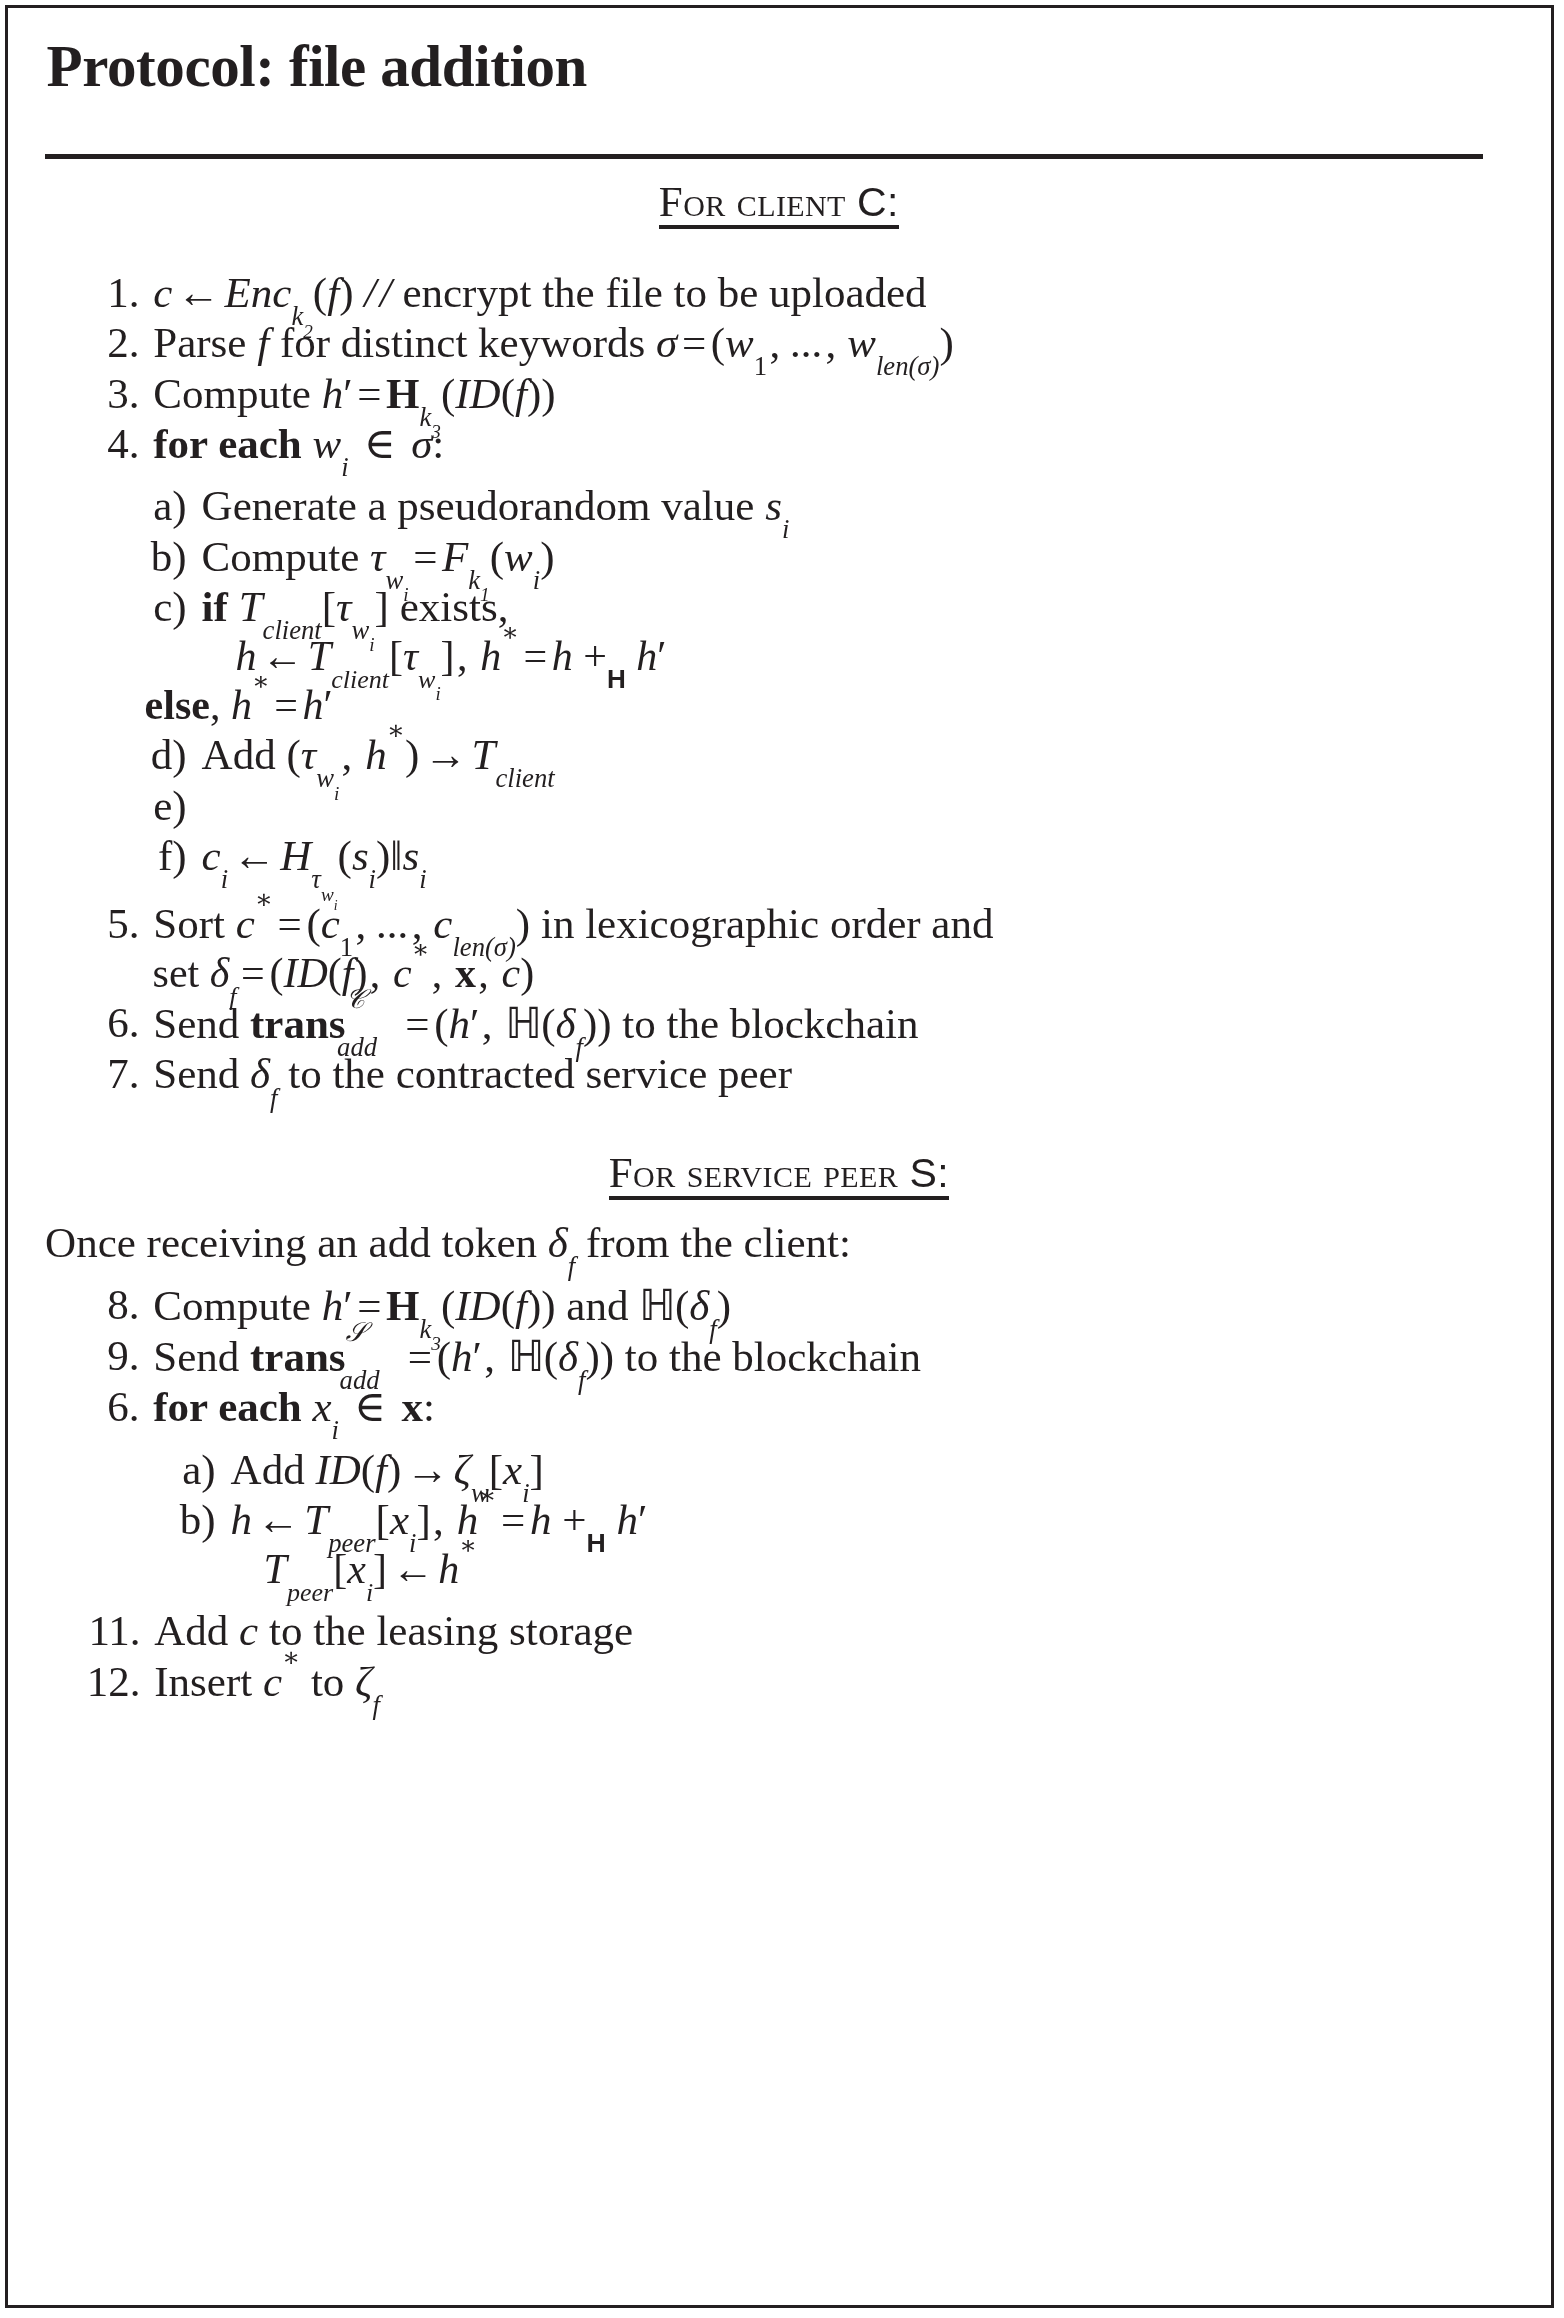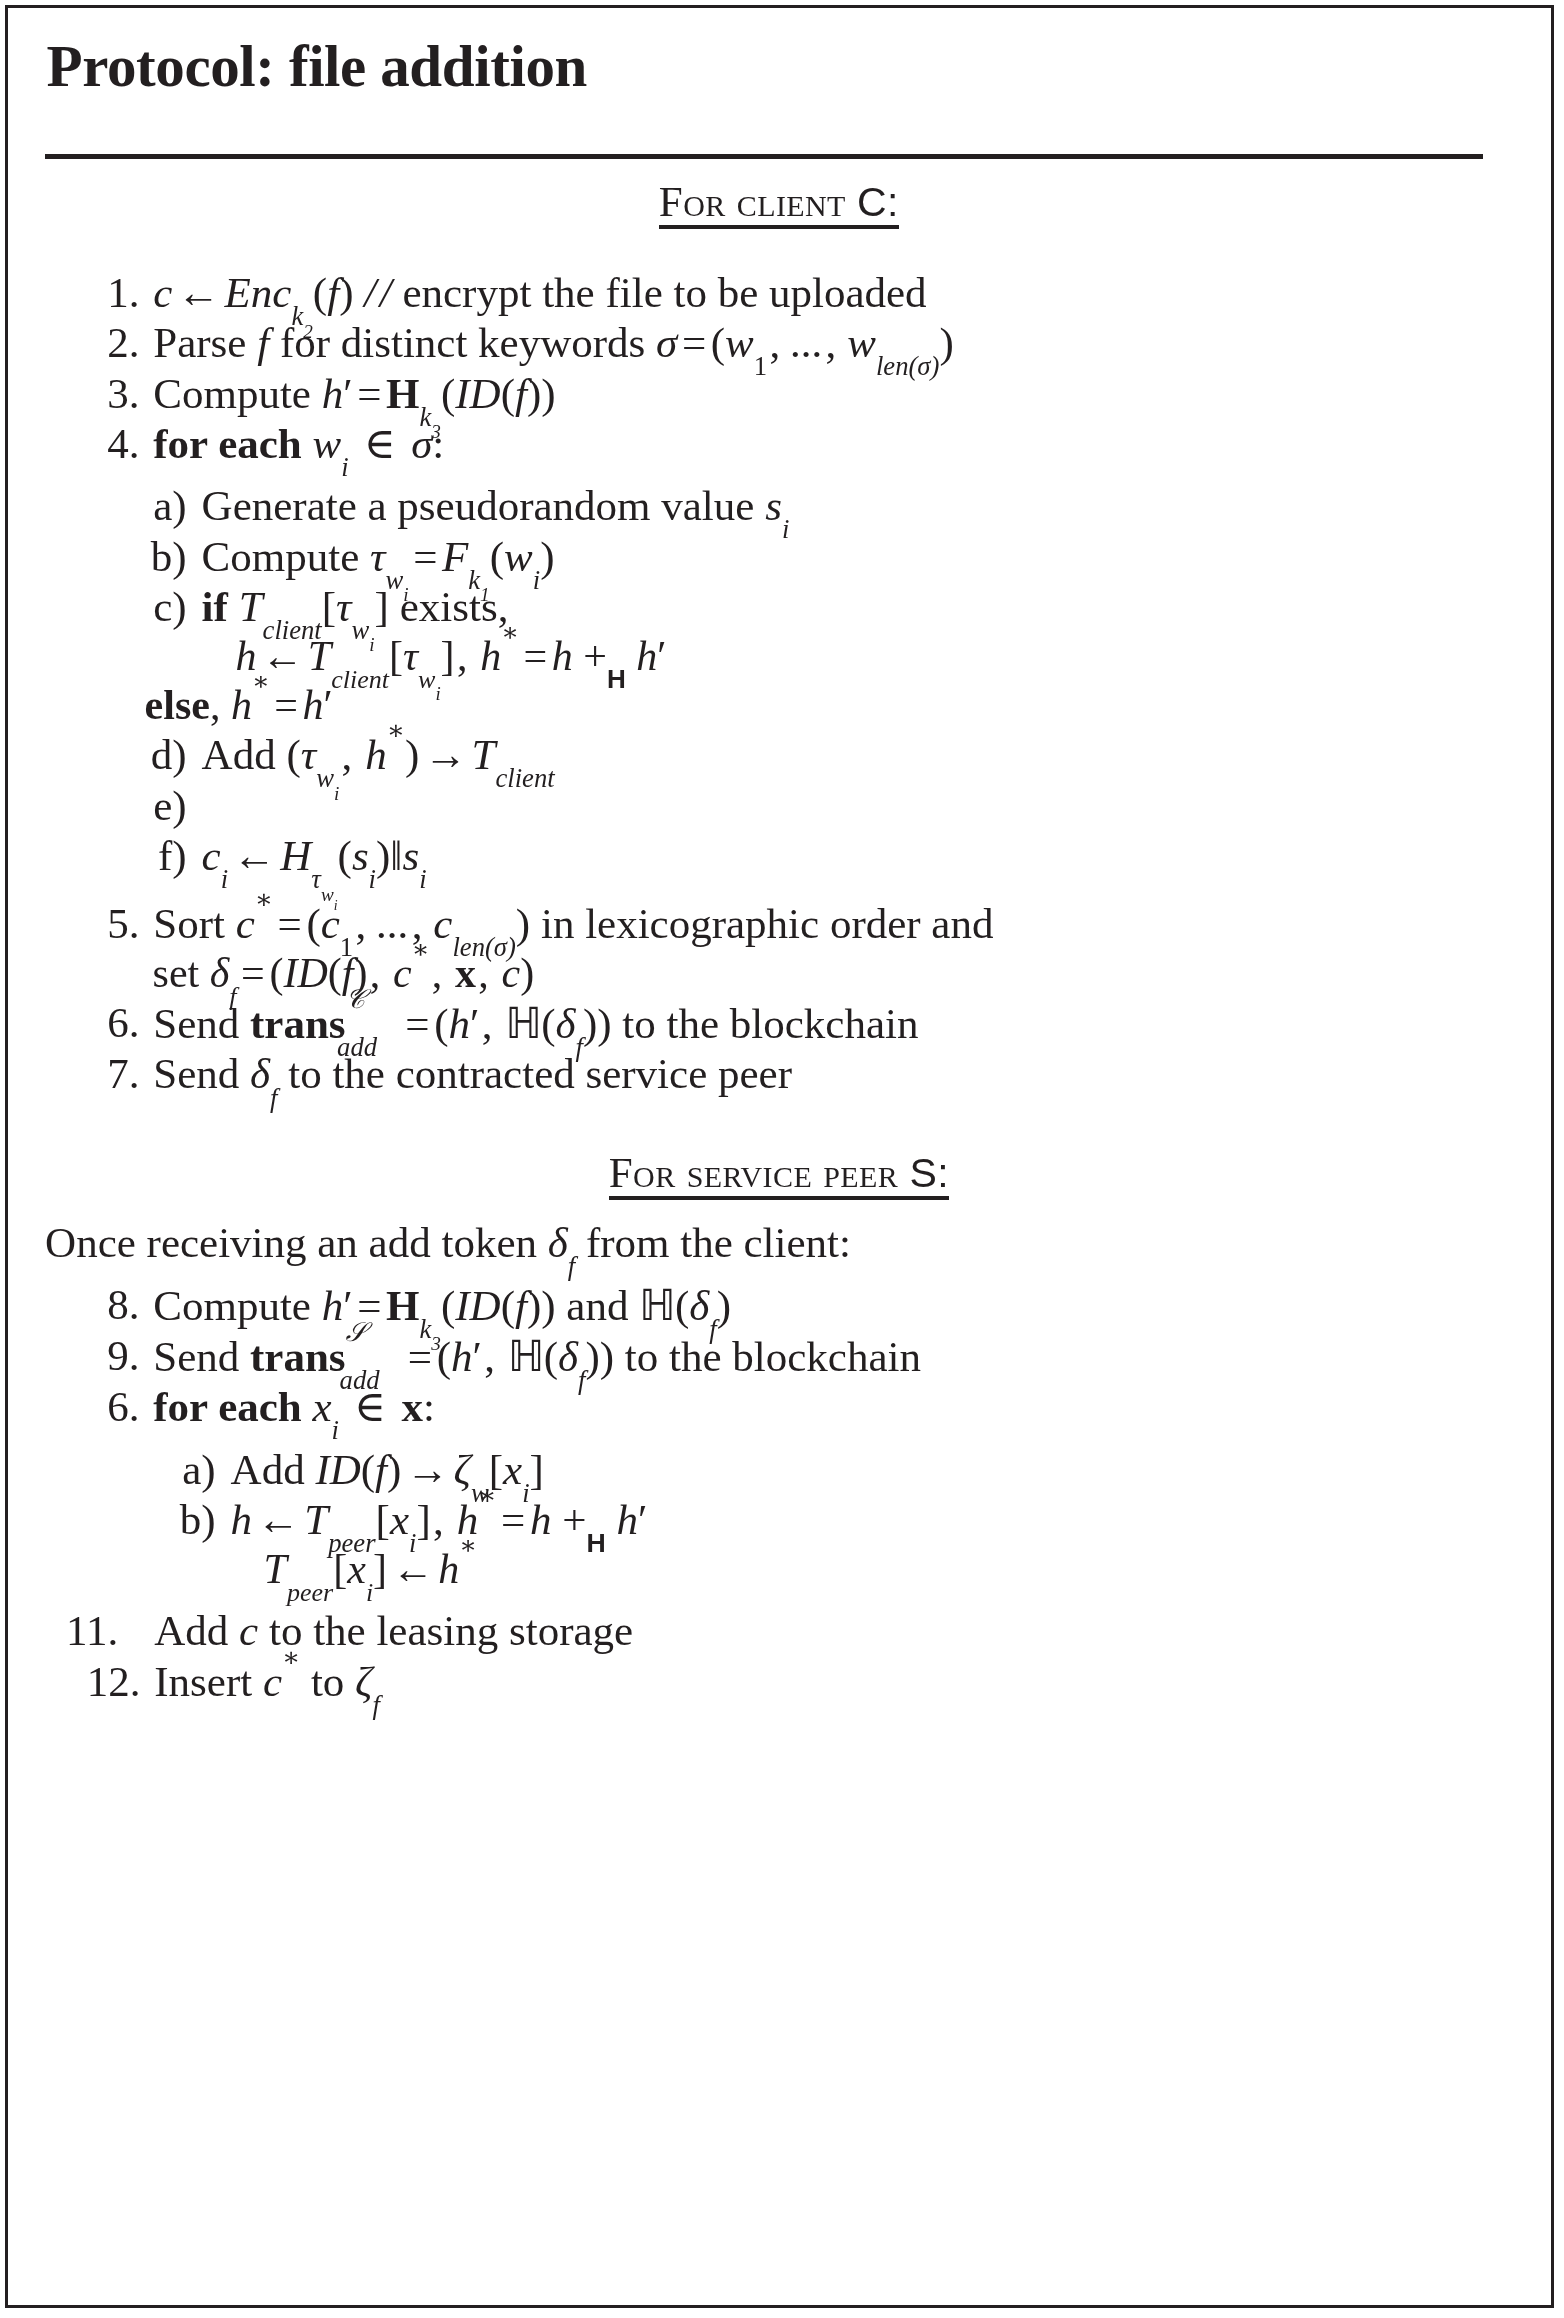--- a/index.html
+++ b/index.html
@@ -333,21 +333,21 @@
 
     <div class="cont cont-10b">
       <span class="nowrap"><span class="mi">T</span><sub class="mi">peer</sub><span class="paren">[</span><span class="mi">x</span><sub class="mi">i</sub><span class="paren">]</span><span class="op">←</span><span class="mi">h</span><sup>∗</sup></span>
     </div>
 
     <div class="gap-sm"></div>
 
     <ol class="steps">
 
       <li class="step lvl1">
-        <span class="marker" style="width:97px; margin-left:0px;text-align:center;">11.</span>
+        <span class="marker" style="width:97px; margin-left:0px;">11.</span>
         <span class="body">
           <span class="nowrap">Add <span class="mi">c</span> to the leasing storage</span>
         </span>
       </li>
 
       <li class="step lvl1">
         <span class="marker" style="width:97px; margin-left:0px;">12.</span>
         <span class="body">
           <span class="nowrap">Insert <span class="mi">c</span><sup>∗</sup> to <span class="mi">ζ</span><sub class="mi">f</sub></span>
         </span>

